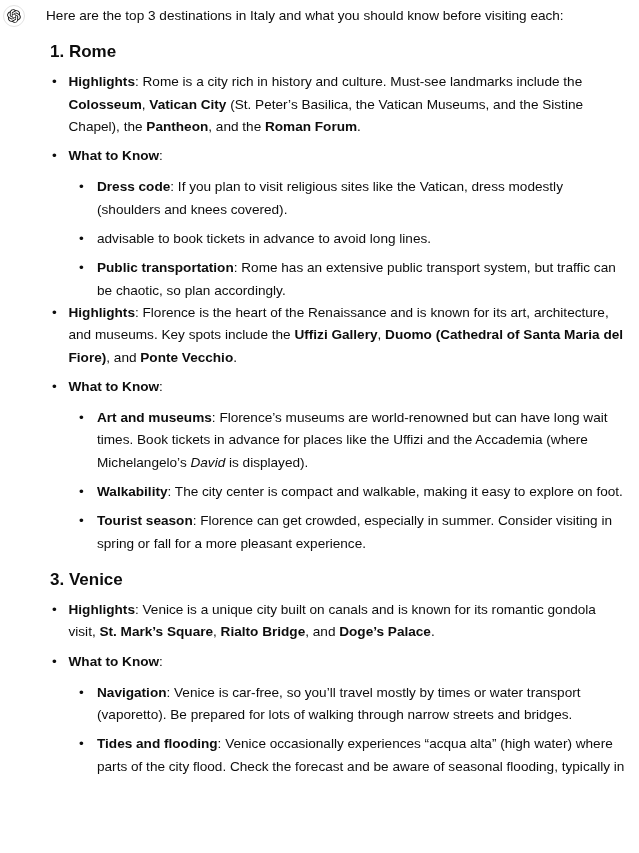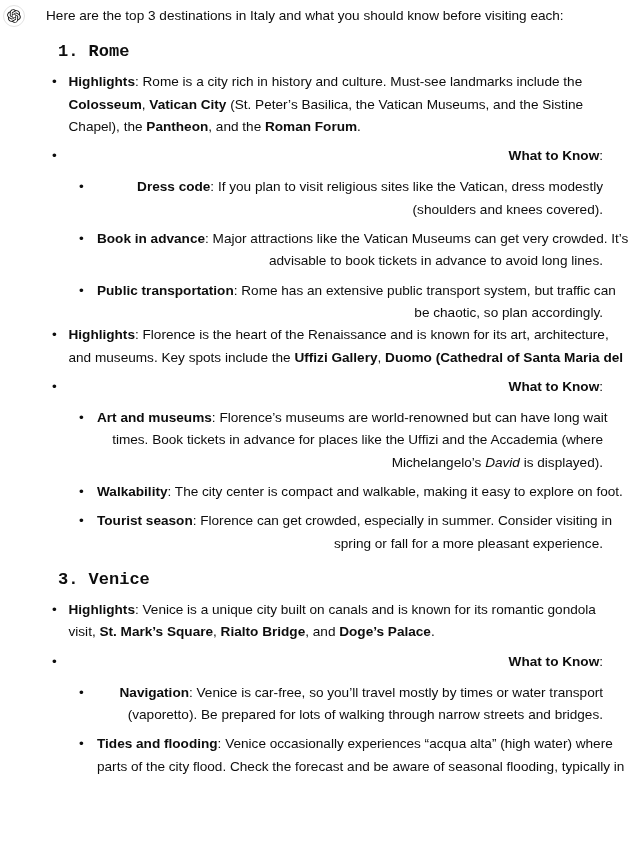--- a/index.html
+++ b/index.html
@@ -10,25 +10,25 @@
   }
   .page { position: relative; box-sizing: border-box; width: 639px; padding: 5px 36px 0 46px; }
   .avatar {
     position: absolute; left: 3px; top: 5px; width: 22px; height: 22px;
     box-sizing: border-box; border: 1px solid #e3e3e3; border-radius: 50%;
     background: #fff; display: flex; align-items: center; justify-content: center;
   }
   .avatar svg { width: 14px; height: 14px; display: block; }
   .content { font-size: 13.6px; line-height: 22.3px; }
   p.intro { margin: 0; white-space: pre; }
-  h3 { font-size: 17px; line-height: 25px; font-weight: 700; margin: 12px 12px 7px; color: #0d0d0d; font-family: Liberation Mono, monospace; }
+  h3 { font-size: 17px; line-height: 25px; font-weight: 700; margin: 12px 4px 7px; color: #0d0d0d; }
   ul.list { list-style: none; margin: 0; padding: 0 0 0 22.5px; }
   ul.lv2 { padding-left: 28.5px; margin-top: 9px; }
   ul.list > li { position: relative; margin: 0 0 7px 0; }
-  ul.list > li:last-child { margin-bottom: 0; text-align: right; }
+  ul.list > li:last-child { margin-bottom: 0; }
   ul.list > li::before { content: "\2022"; position: absolute; left: -16.5px; top: 0; line-height: 22.3px; }
   ul.lv2 > li::before { left: -18px; }
   .tl { white-space: pre; }
   strong { font-weight: 700; }
   em { font-style: italic; font-weight: normal; }
 </style>
 </head>
 <body>
 
 <div class="page">
@@ -48,34 +48,34 @@
           <div class="tl"><span>Chapel), the </span><strong>Pantheon</strong><span>, and the </span><strong>Roman Forum</strong><span>.</span></div>
         </li>
         <li>
           <div class="tl"><strong>What to Know</strong><span>:</span></div>
           <ul class="list lv2">
             <li>
               <div class="tl"><strong>Dress code</strong><span>: If you plan to visit religious sites like the Vatican, dress modestly</span></div>
               <div class="tl"><span>(shoulders and knees covered).</span></div>
             </li>
             <li>
-              <div class="tl"><strong>Book in advance</strong><span>: Major attractions like the Vatican Museums can get very crowded. It’s</span></div>
               <div class="tl"><span>advisable to book tickets in advance to avoid long lines.</span></div>
             </li>
             <li>
               <div class="tl"><strong>Public transportation</strong><span>: Rome has an extensive public transport system, but traffic can</span></div>
               <div class="tl"><span>be chaotic, so plan accordingly.</span></div>
             </li>
           </ul>
         </li>
       </ul>
       <ul class="list lv1">
         <li>
           <div class="tl"><strong>Highlights</strong><span>: Florence is the heart of the Renaissance and is known for its art, architecture,</span></div>
           <div class="tl"><span>and museums. Key spots include the </span><strong>Uffizi Gallery</strong><span>, </span><strong>Duomo (Cathedral of Santa Maria del</strong></div>
+          <div class="tl"><strong>Fiore)</strong><span>, and </span><strong>Ponte Vecchio</strong><span>.</span></div>
         </li>
         <li>
           <div class="tl"><strong>What to Know</strong><span>:</span></div>
           <ul class="list lv2">
             <li>
               <div class="tl"><strong>Art and museums</strong><span>: Florence’s museums are world-renowned but can have long wait</span></div>
               <div class="tl"><span>times. Book tickets in advance for places like the Uffizi and the Accademia (where</span></div>
               <div class="tl"><span>Michelangelo’s </span><em>David</em><span> is displayed).</span></div>
             </li>
             <li>

